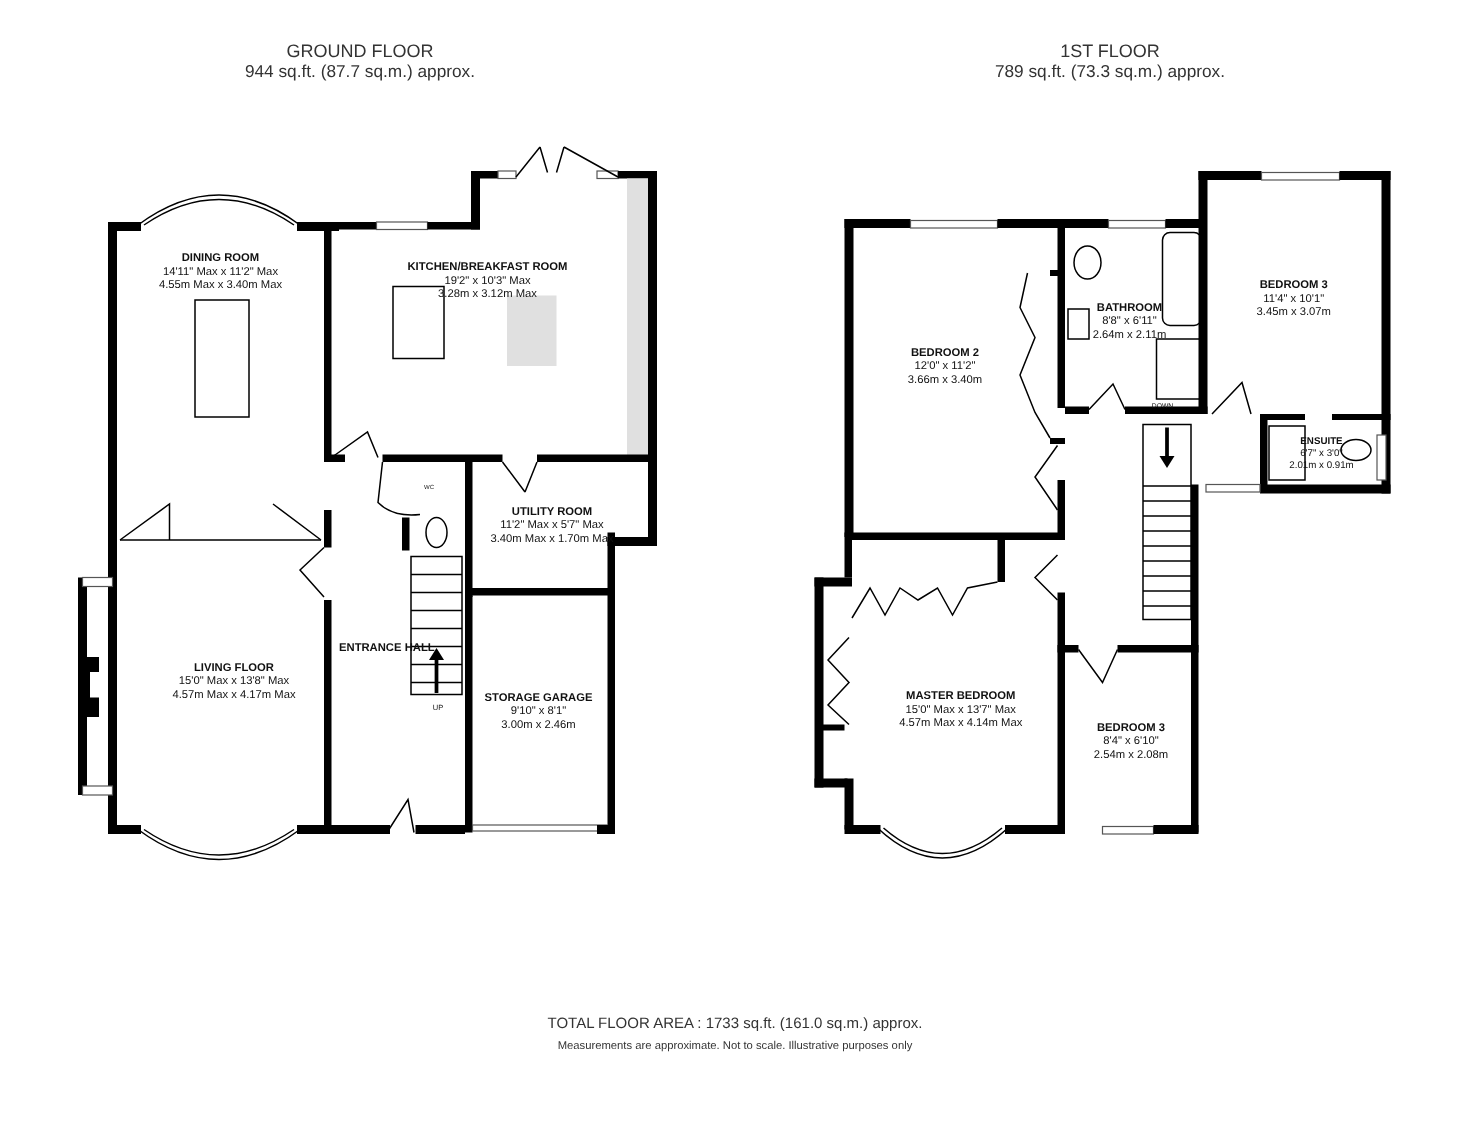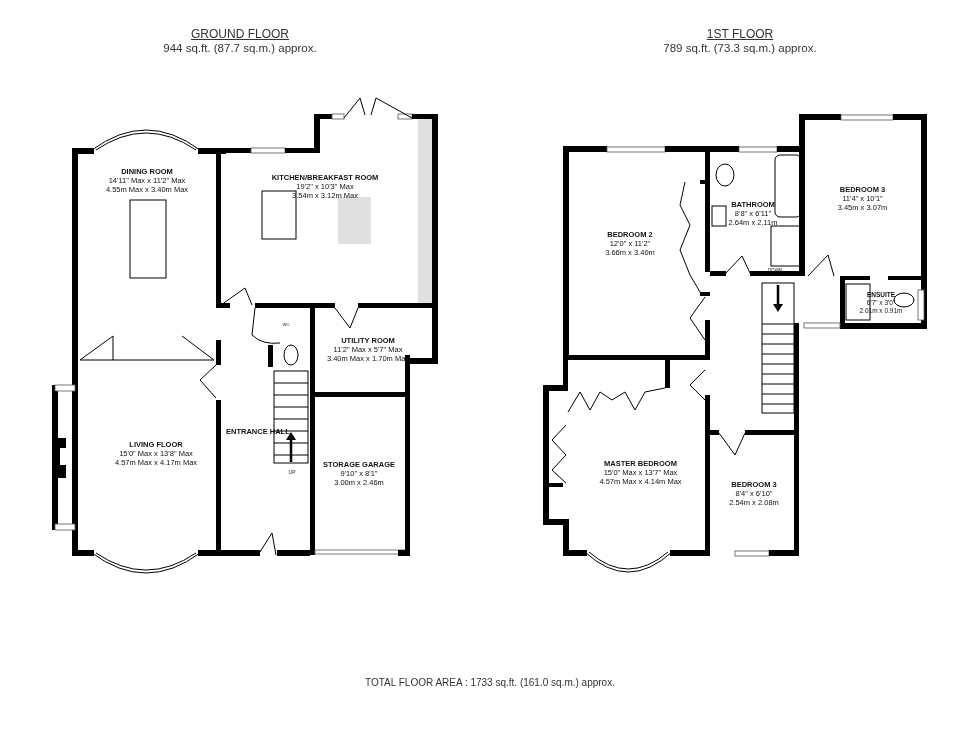--- a/index.html
+++ b/index.html
@@ -1,18 +1,18 @@
 <!DOCTYPE html>
 <html><head>
 <meta charset="utf-8">
 <style>
   html,body{margin:0;padding:0;background:#ffffff;}
   body{width:980px;height:751px;position:relative;overflow:hidden;font-family:"Liberation Sans",sans-serif;color:#222;}
   .hdr{position:absolute;text-align:center;font-size:11.5px;line-height:14px;color:#333;}
-  .hdr .t{font-size:12px;text-decoration:underline;}
+  .hdr .t{font-size:12px;}
   #gf-hdr{left:130px;top:27px;width:220px;}
   #ff-hdr{left:630px;top:27px;width:220px;}
   svg{position:absolute;left:0;top:0;}
   .wall{fill:#000;}
   .thin{stroke:#000;stroke-width:1;fill:none;}
   .win{fill:#fff;stroke:#555;stroke-width:0.8;}
   .door{stroke:#000;stroke-width:1;fill:none;}
   .lbl{position:absolute;text-align:center;font-size:7.5px;line-height:9px;color:#111;white-space:nowrap;}
   .lbl .n{font-weight:bold;font-size:7.5px;}
   .foot{position:absolute;left:300px;width:380px;text-align:center;color:#333;}
@@ -180,21 +180,21 @@
 </svg>
 
 <div class="lbl" style="left:88px;top:167px;width:118px;">
   <div class="n">DINING ROOM</div>
   <div>14'11" Max x 11'2" Max</div>
   <div>4.55m Max x 3.40m Max</div>
 </div>
 <div class="lbl" style="left:250px;top:173px;width:150px;">
   <div class="n">KITCHEN/BREAKFAST ROOM</div>
   <div>19'2"  x 10'3" Max</div>
-  <div>3.54m  x 3.12m Max</div>
+  <div>3.28m  x 3.12m Max</div>
 </div>
 <div class="lbl" style="left:318px;top:336px;width:100px;">
   <div class="n">UTILITY ROOM</div>
   <div>11'2" Max x 5'7" Max</div>
   <div>3.40m Max x 1.70m Max</div>
 </div>
 <div class="lbl" style="left:96px;top:440px;width:120px;">
   <div class="n">LIVING FLOOR</div>
   <div>15'0" Max x 13'8" Max</div>
   <div>4.57m Max x 4.17m Max</div>
@@ -237,13 +237,14 @@
   <div>4.57m Max x 4.14m Max</div>
 </div>
 <div class="lbl" style="left:714px;top:480px;width:80px;">
   <div class="n">BEDROOM 3</div>
   <div>8'4"  x 6'10"</div>
   <div>2.54m  x 2.08m</div>
 </div>
 
 <div id="total" class="foot">TOTAL FLOOR AREA : 1733 sq.ft. (161.0 sq.m.) approx.</div>
 <div id="disc" class="foot">
+  <div>Measurements are approximate.  Not to scale.  Illustrative purposes only</div>
 </div>
 
 </body></html>

